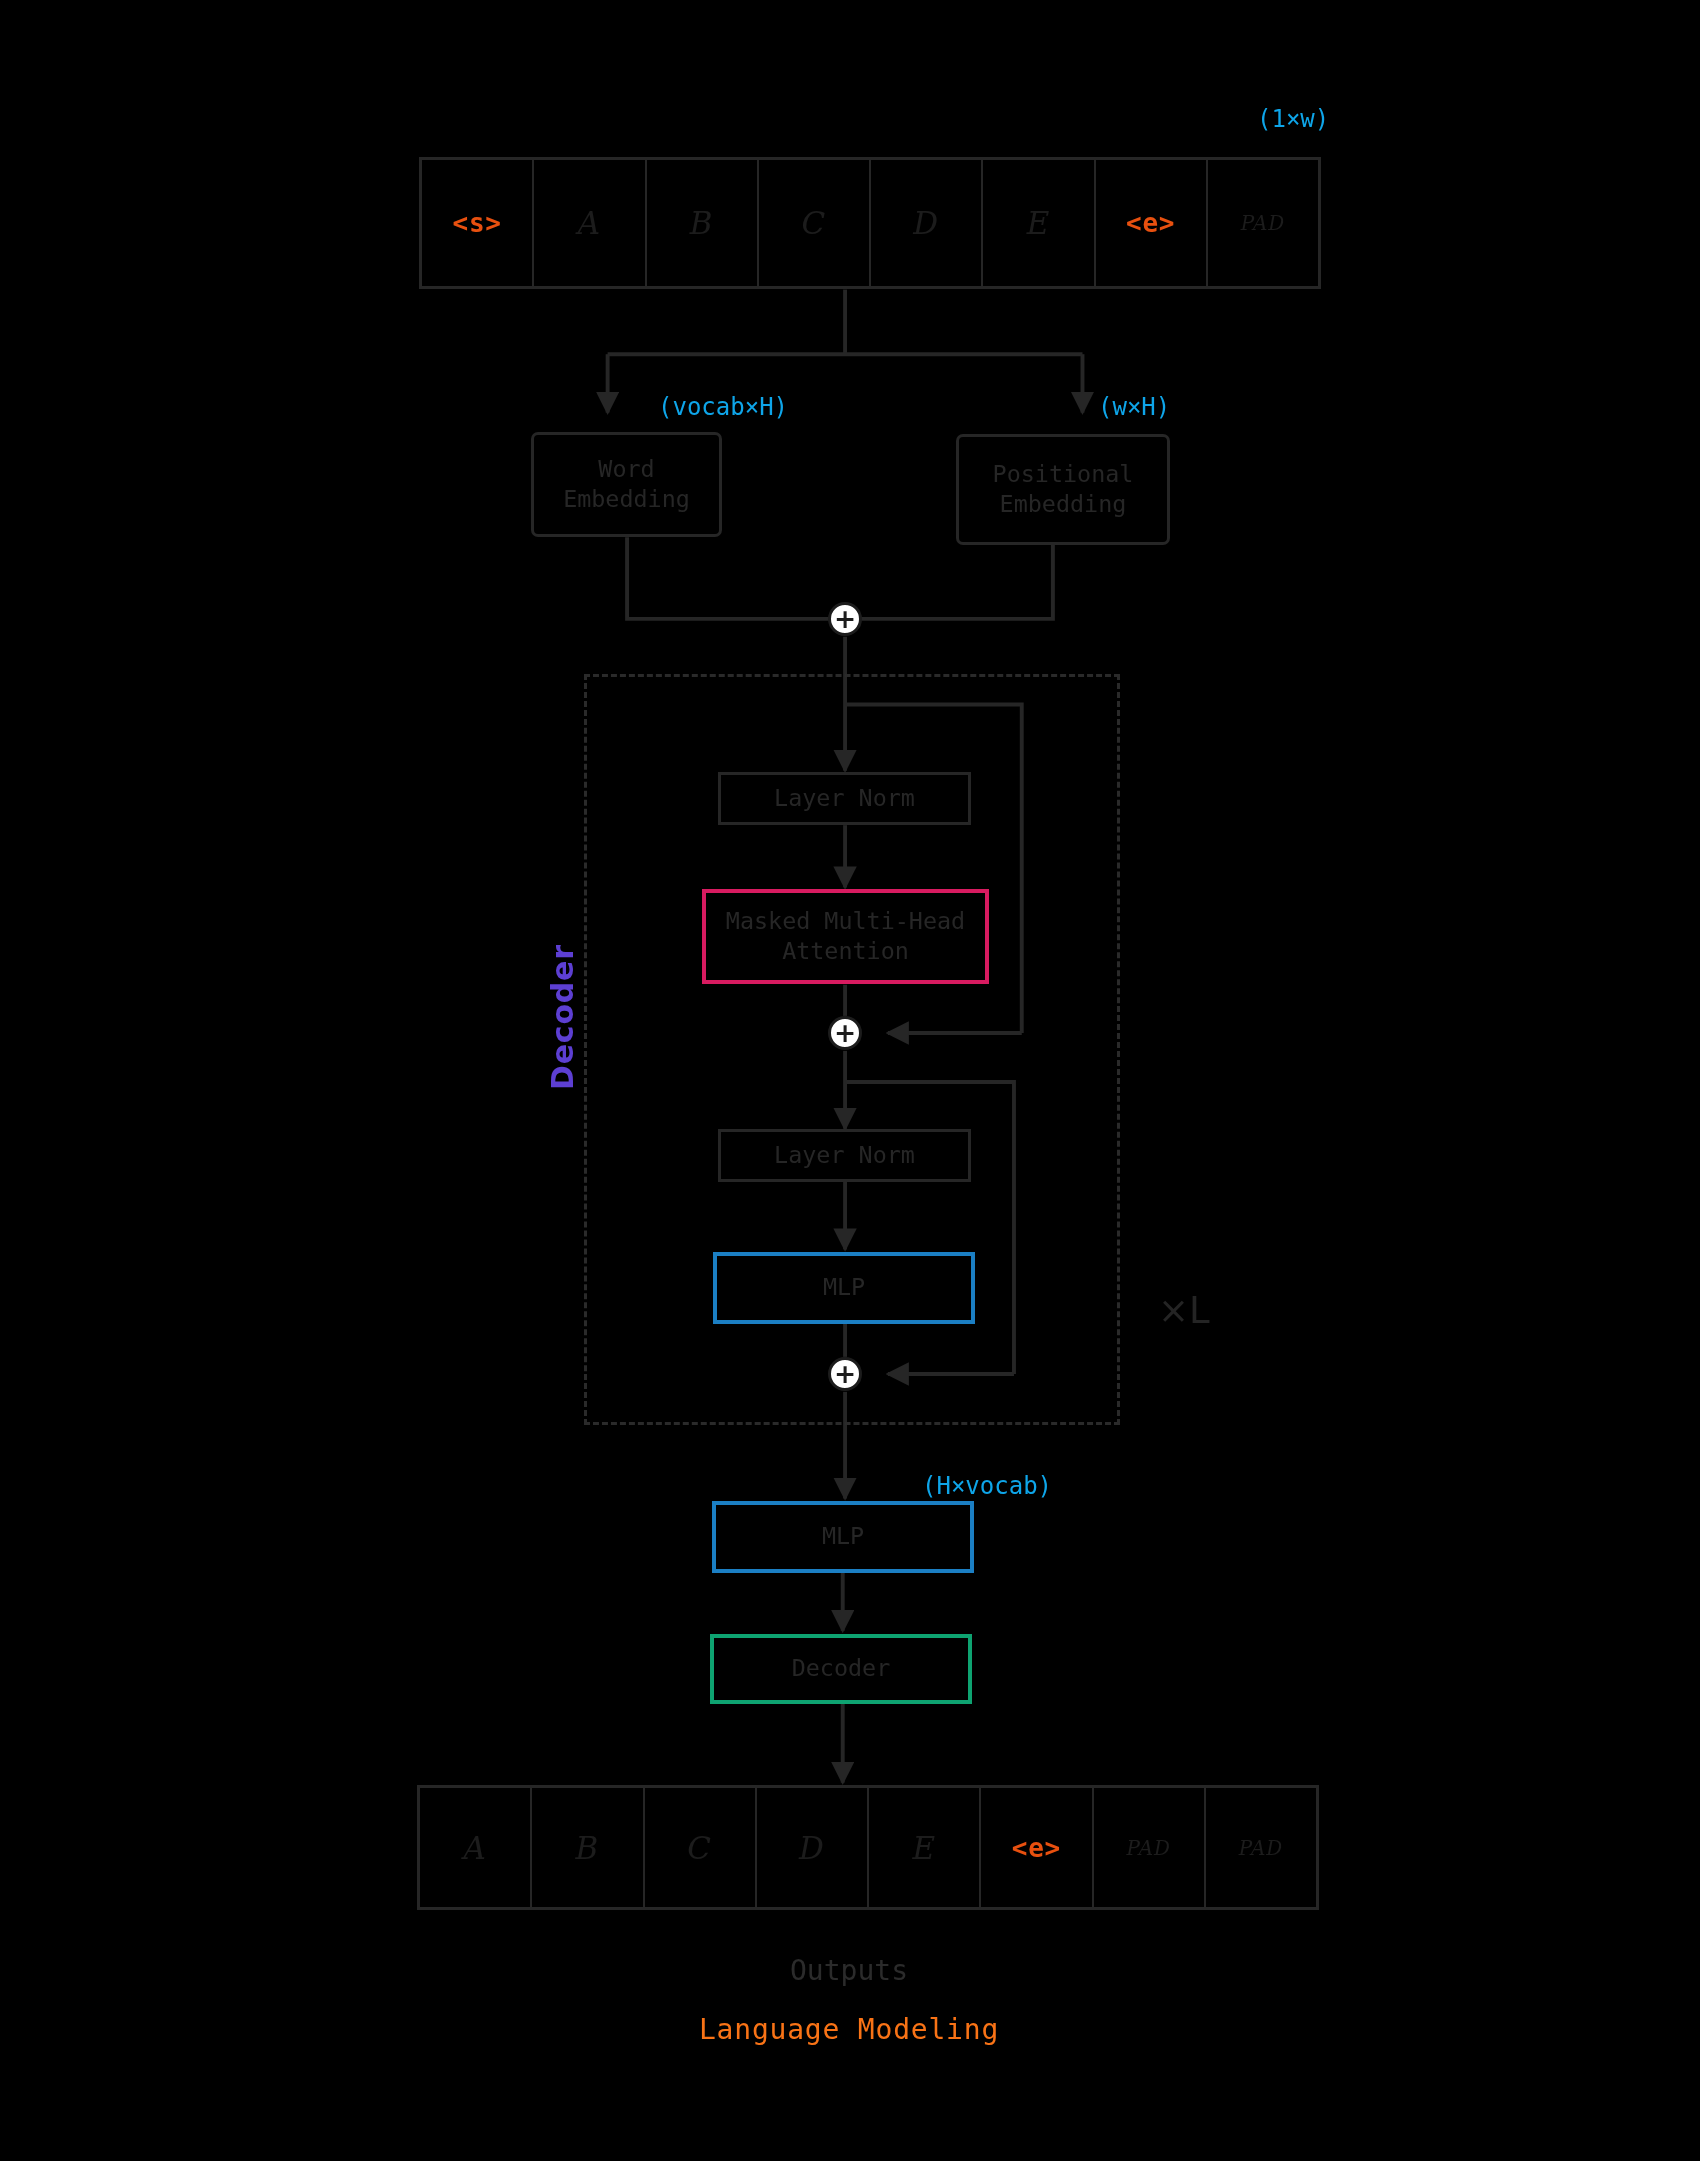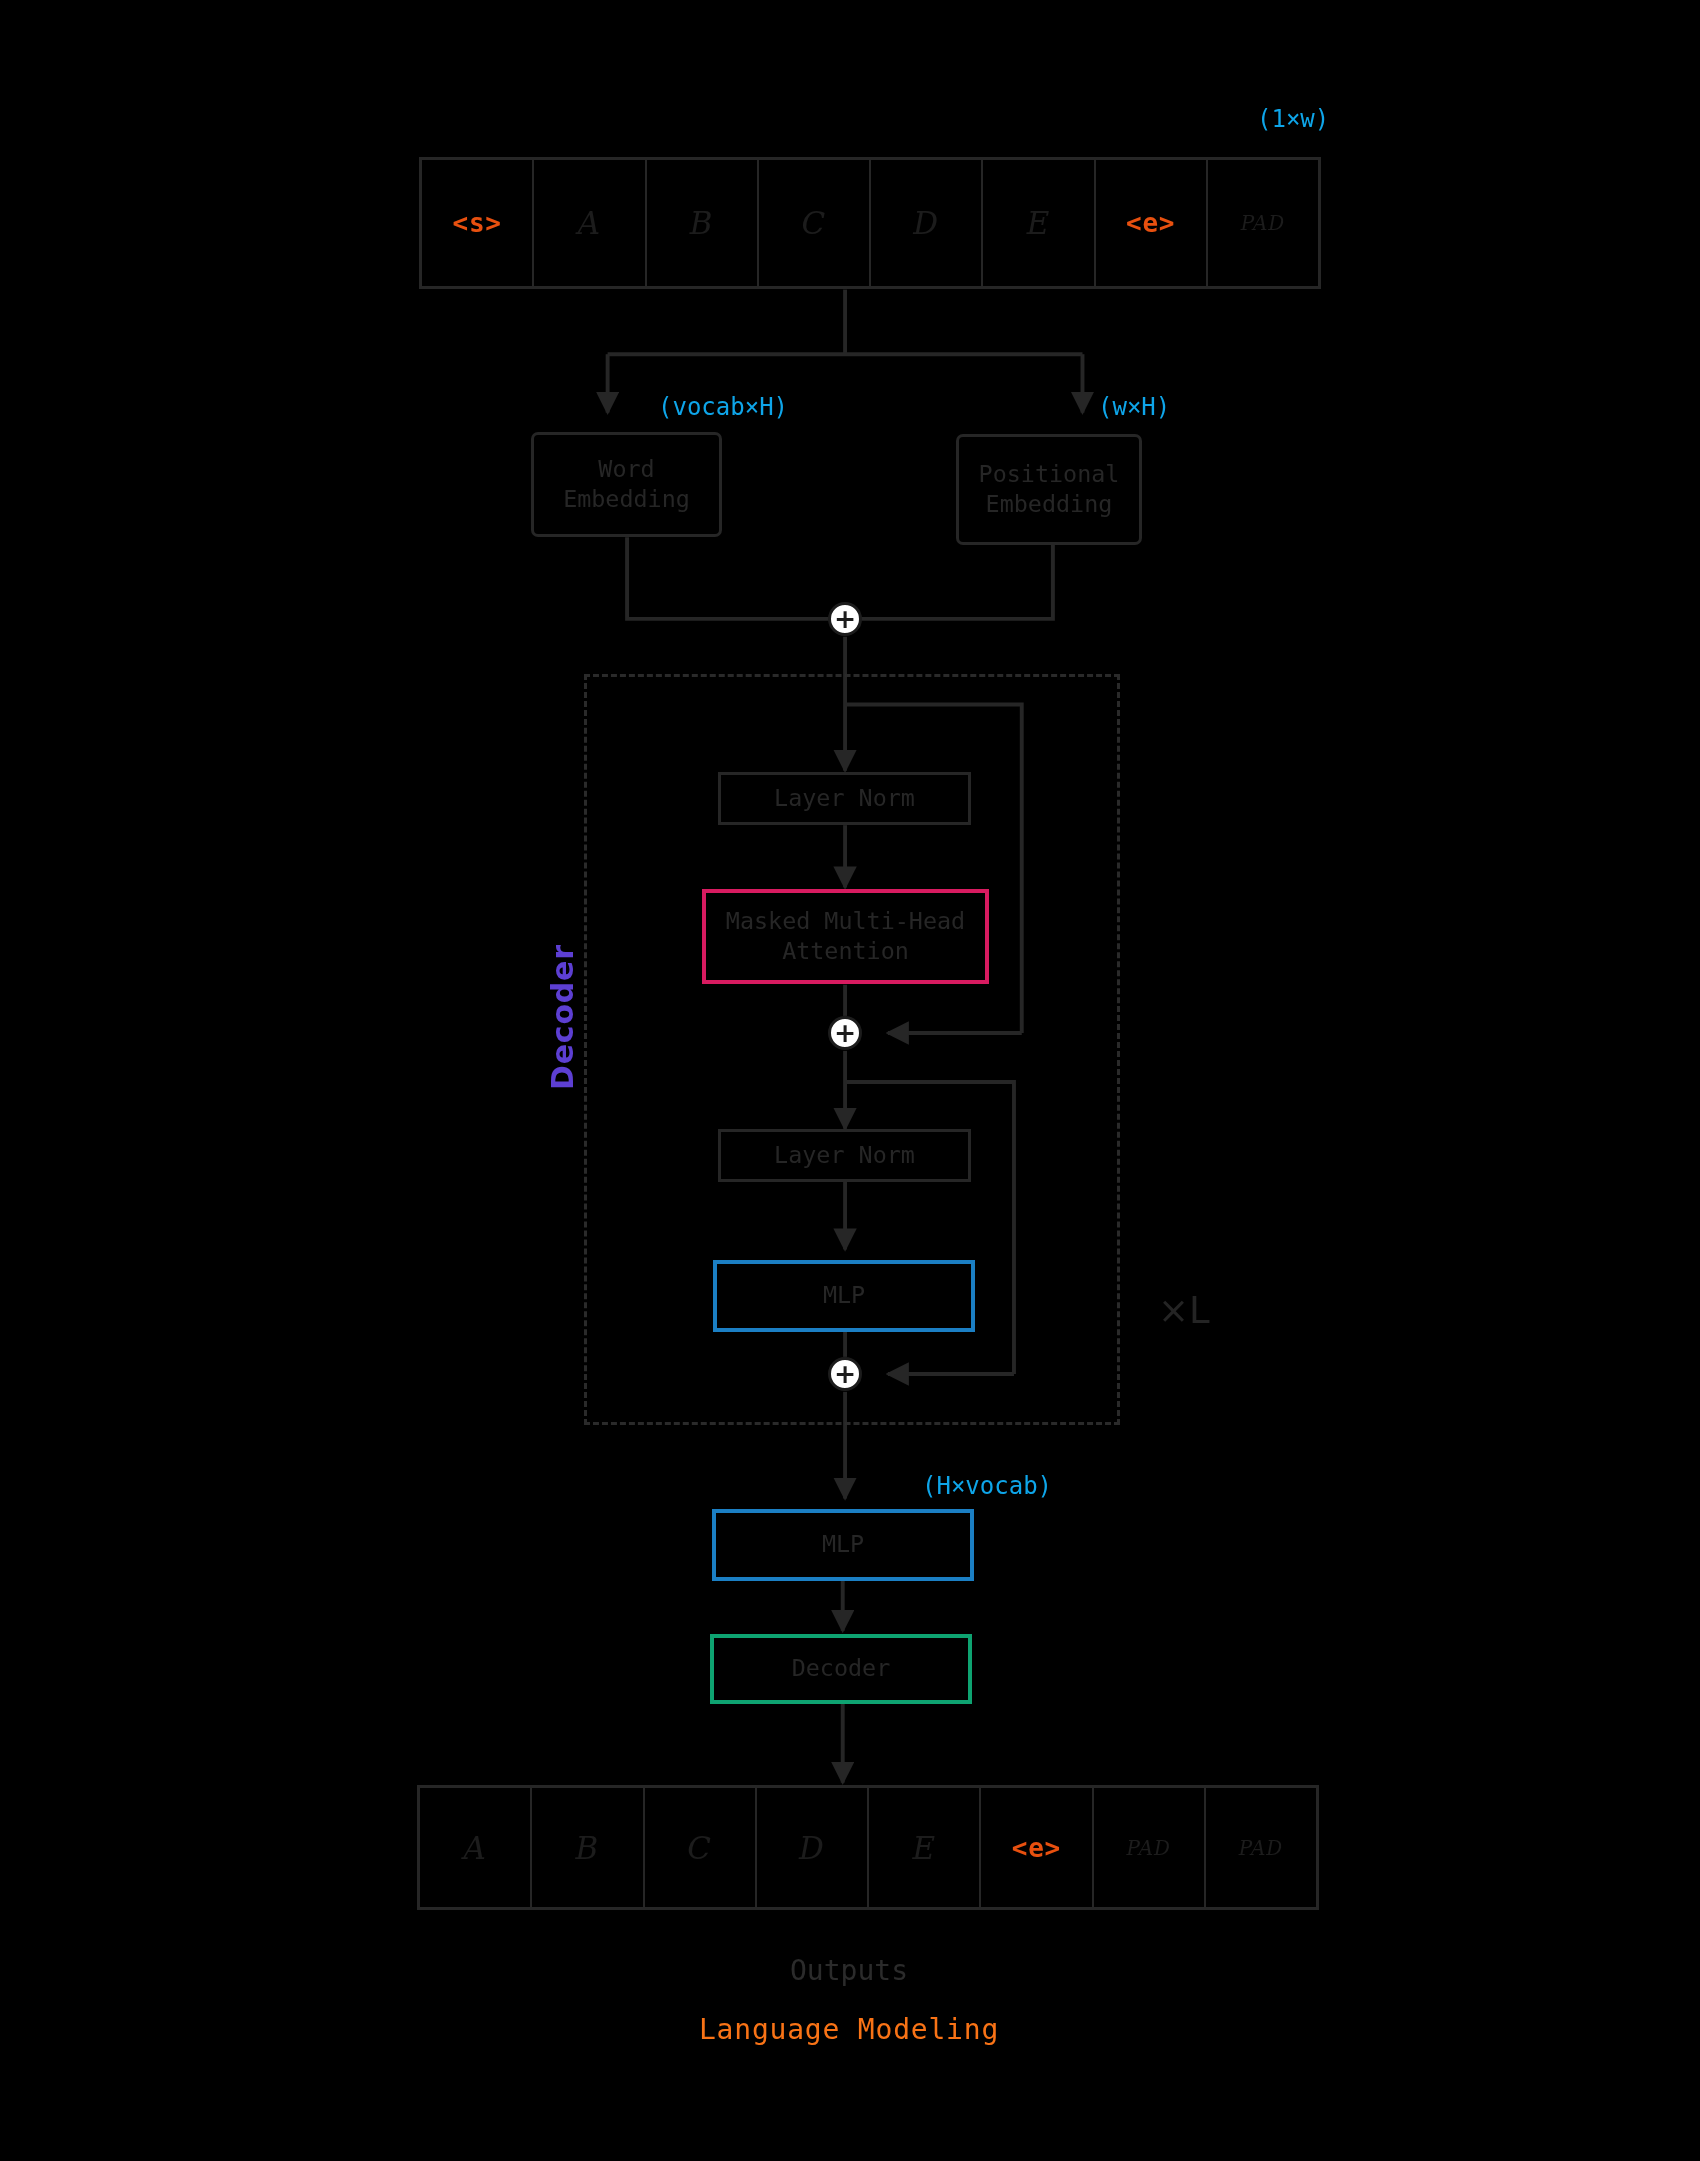--- a/index.html
+++ b/index.html
@@ -115,21 +115,21 @@
   .node {
     box-sizing: border-box;
     display: flex;
     align-items: center;
     justify-content: center;
     background: #000;
     border: 3.1px solid #262626;
   }
   .node.rounded { border-radius: 7px; }
   .node.accent-pink  { border-color: #d81b60; border-width: 4.7px; }
-  .node.accent-blue  { border-color: #1b7fc4; border-width: 4.7px; margin-top: 8px; }
+  .node.accent-blue  { border-color: #1b7fc4; border-width: 4.7px; }
   .node.accent-green { border-color: #0ea371; border-width: 4.7px; }
 
   
   .plus-node {
     width: 34px; height: 34px;
     border-radius: 50%;
     background: #ffffff;
     border: 3.9px solid #1c1c1c;
     box-sizing: border-box;
     display: flex; align-items: center; justify-content: center;
@@ -228,21 +228,21 @@
     </div>
 
   <div class="abs dim-label" style="left:658px; top:393px;">(vocab×H)</div>
   <div class="abs dim-label" style="left:1098px; top:393px;">(w×H)</div>
 
   <div class="abs node rounded" style="left:531px; top:432px; width:191px; height:105px;">
     <span class="box-label">Word
 Embedding</span>
   </div>
 
-  <div class="abs node rounded" style="left:956px; top:434px; width:186px; height:111px;">
+  <div class="abs node rounded" style="left:956px; top:434px; width:214px; height:111px;">
     <span class="box-label">Positional
 Embedding</span>
   </div>
 
   <div class="abs plus-node" style="left:828px; top:602px;">+</div>
 
   <div class="abs dashed-box" style="left:584px; top:674px; width:536px; height:751px;"></div>
 
   <div class="abs decoder-label" style="left:545px; top:1090px; transform: rotate(-90deg);">Decoder</div>
 

